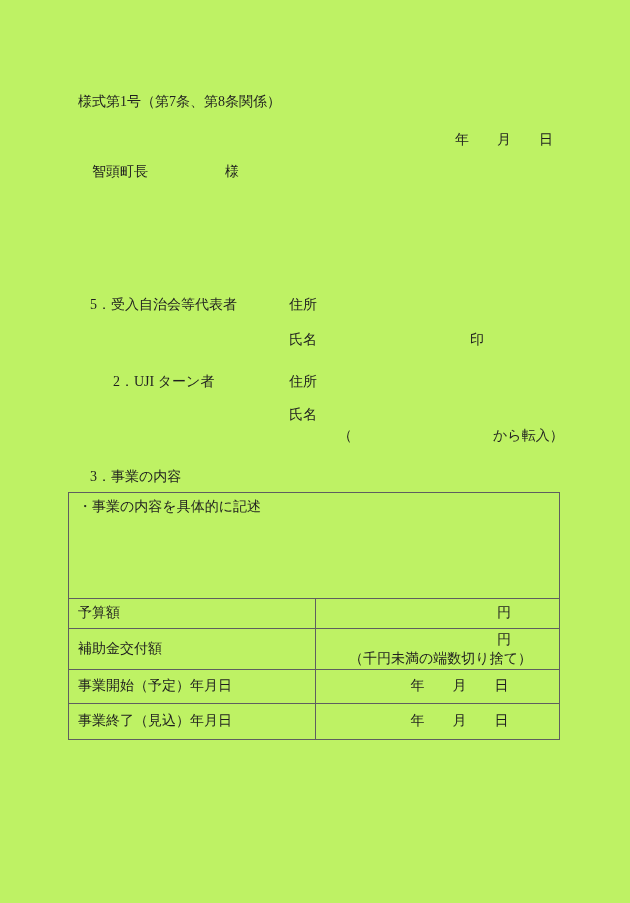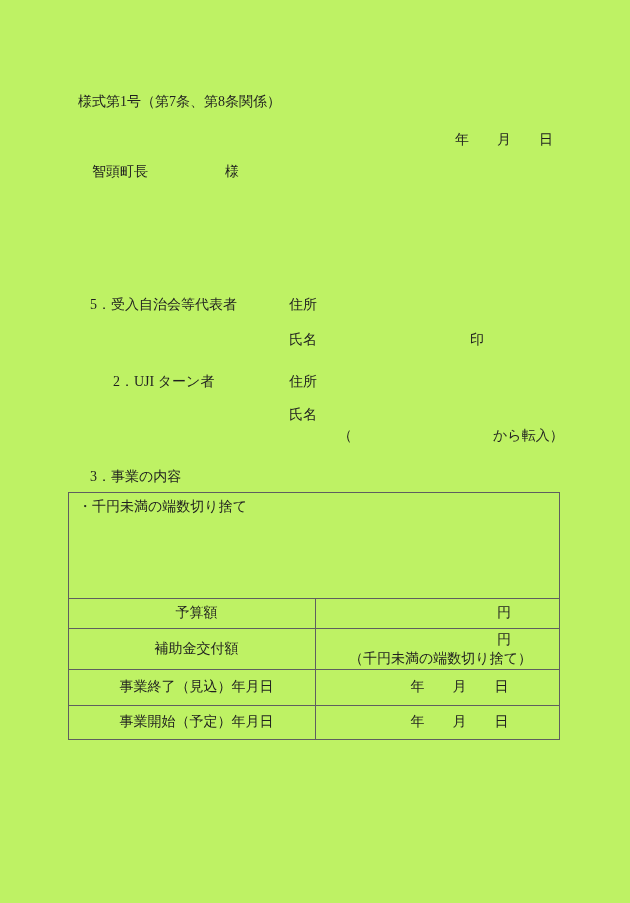--- a/index.html
+++ b/index.html
@@ -57,21 +57,21 @@
     padding: 0;
   }
   .col-label { width: 247px; }
   .col-value { width: 244px; }
 
   .note-cell {
     height: 99px;
     vertical-align: top !important;
     padding: 6px 8px 0 9px !important;
   }
-  .label-cell { padding-left: 9px !important; text-align: center; }
+  .label-cell { padding-left: 9px !important; }
   .h30 { height: 29px; }
   .h41 { height: 40px; }
   .h33 { height: 33px; }
   .h35 { height: 35px; }
 
   .yen-cell  { text-align: right; padding-right: 48px !important; }
   .date-cell { text-align: center; padding-left: 44px !important; }
   .yen-line  { text-align: right; padding-right: 48px; line-height: 19px; }
   .note-line { text-align: center; padding-left: 6px; line-height: 19px; }
 </style>
@@ -101,37 +101,37 @@
 
   <div class="abs sec3-label">3．事業の内容</div>
 
   <table class="biz-table">
     <colgroup>
       <col class="col-label">
       <col class="col-value">
     </colgroup>
     <tbody>
         <tr>
-      <td class="note-cell" colspan="2">・千円未満の端数切り捨て</td>
+      <td class="note-cell" colspan="2">・事業の内容を具体的に記述</td>
     </tr>
     <tr>
       <td class="label-cell h30">予算額</td>
       <td class="yen-cell h30">円</td>
     </tr>
     <tr>
       <td class="label-cell h41">補助金交付額</td>
       <td class="h41">
         <div class="yen-line">円</div>
         <div class="note-line">（千円未満の端数切り捨て）</div>
       </td>
     </tr>
     <tr>
+      <td class="label-cell h33">事業開始（予定）年月日</td>
+      <td class="date-cell h33">年　　月　　日</td>
+    </tr>
+    <tr>
       <td class="label-cell h35">事業終了（見込）年月日</td>
       <td class="date-cell h35">年　　月　　日</td>
-    </tr>
-    <tr>
-      <td class="label-cell h33">事業開始（予定）年月日</td>
-      <td class="date-cell h33">年　　月　　日</td>
     </tr>
   </tbody>
     </table>
 
 </div>
 
 </body></html>

